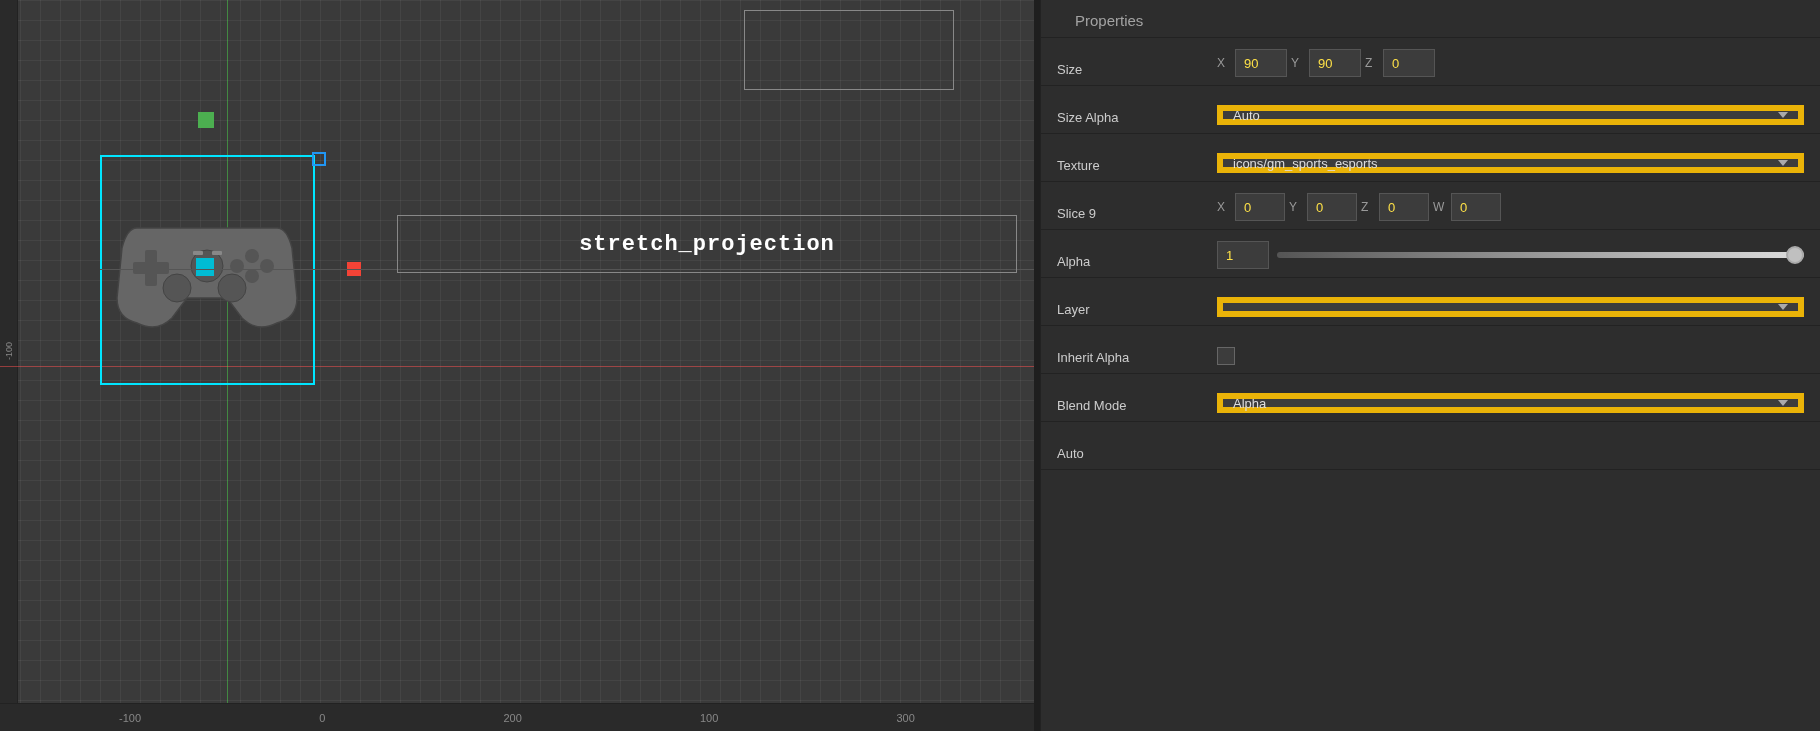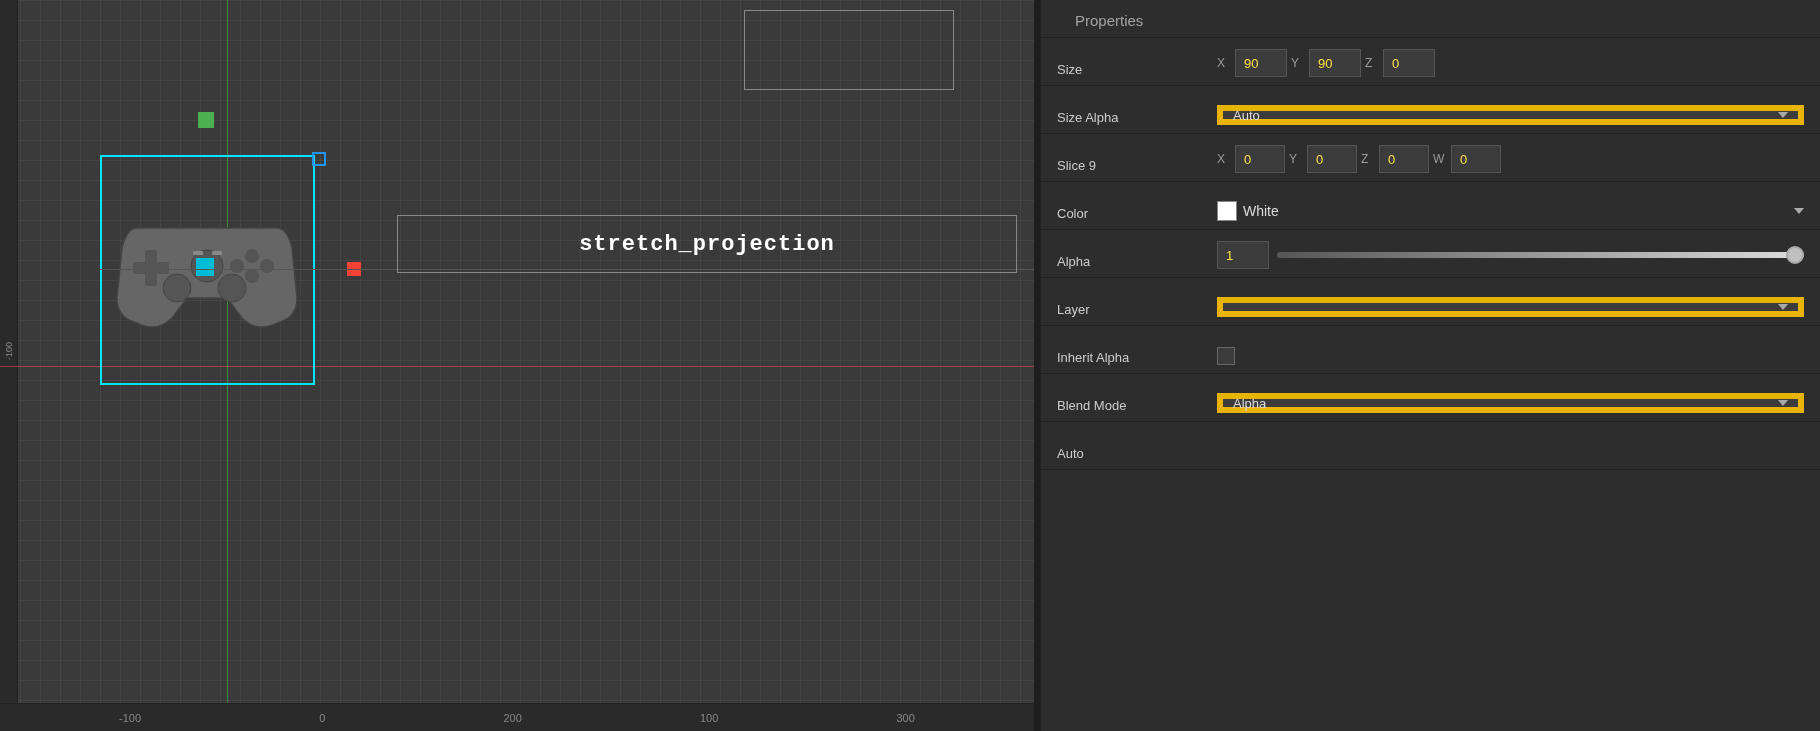--- a/index.html
+++ b/index.html
@@ -423,45 +423,44 @@
   <div class="prop-row">
     <span class="prop-label">Size Alpha</span>
     <div class="prop-value">
       <div class="dropdown-btn-wide">
         <span>Auto</span>
         <span class="chevron-down"></span>
       </div>
     </div>
   </div>
 
+  <div class="prop-row">
+    <span class="prop-label">Texture</span>
+    <div class="prop-value">
+      <div class="dropdown-btn-wide">
+        <span>icons/gm_sports_esports</span>
+        <span class="chevron-down"></span>
+      </div>
+    </div>
+  </div>
 
   <div class="prop-row">
     <span class="prop-label">Slice 9</span>
     <div class="prop-value xyz-group">
       <span class="xyz-label">X</span>
       <input class="prop-input" value="0" style="width: 46px;">
       <span class="xyz-label">Y</span>
       <input class="prop-input" value="0" style="width: 46px;">
       <span class="xyz-label">Z</span>
       <input class="prop-input" value="0" style="width: 46px;">
       <span class="xyz-label">W</span>
       <input class="prop-input" value="0" style="width: 46px;">
     </div>
   </div>
 
-  <div class="prop-row">
-    <span class="prop-label">Color</span>
-    <div class="prop-value">
-      <div style="display:flex; align-items:center; gap:6px; flex:1;">
-        <span class="color-swatch"></span>
-        <span style="color:#ddd; font-size:14px;">White</span>
-        <div class="chevron-down" style="margin-left:auto; cursor:pointer;"></div>
-      </div>
-    </div>
-  </div>
 
   <div class="prop-row">
     <span class="prop-label">Alpha</span>
     <div class="prop-value alpha-slider-container">
       <input class="prop-input" value="1" style="width: 52px;">
       <div class="alpha-track">
         <div class="alpha-thumb"></div>
       </div>
     </div>
   </div>

